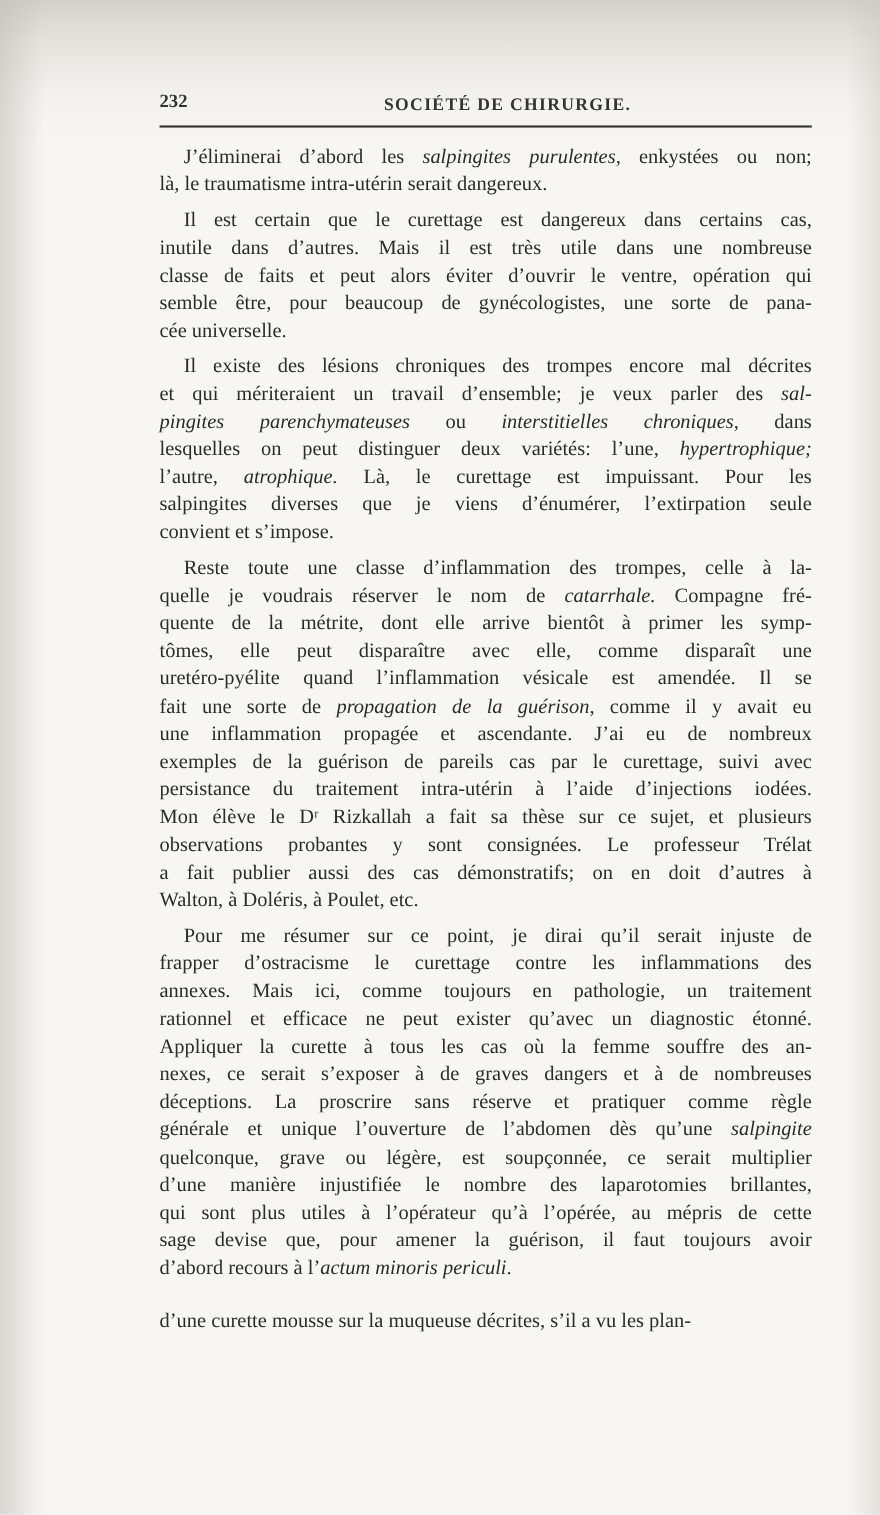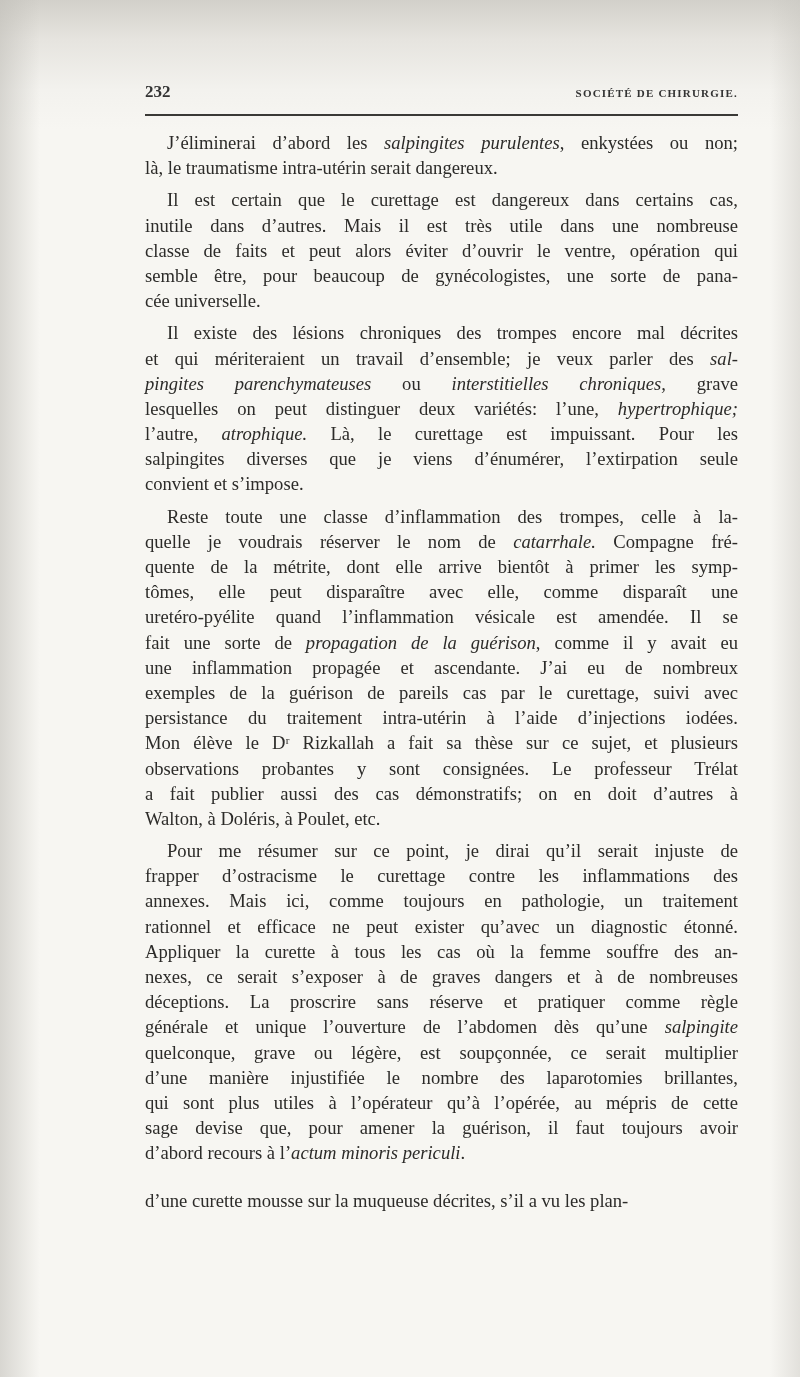--- a/index.html
+++ b/index.html
@@ -25,22 +25,22 @@
       background: linear-gradient(to left, rgba(200,198,192,0.45), rgba(247,246,242,0));
     }
     .header {
       position: absolute; left: 145px; top: 82px; width: 593px; height: 24px;
     }
     .page-number {
       position: absolute; left: 0; top: 0;
       font-size: 17px; font-weight: bold; color: #333; text-align: right;
     }
     .running-head {
-      position: absolute; left: 0; right: 0; top: 5px; text-align: right;
-      font-size: 11px; font-weight: bold; letter-spacing: 1.2px; color: #333;
+      position: absolute; left: 0; right: 0; top: 5px; text-align: center;
+      font-size: 16px; font-weight: bold; letter-spacing: 1.2px; color: #333;
       padding-left: 40px;
     }
     .rule {
       position: absolute; left: 145px; top: 114px; width: 593px; height: 2px;
       background: #3a3936;
     }
     .body-text {
       position: absolute; left: 145px; top: 130px; width: 593px;
       font-size: 18.6px; line-height: 25.2px;
     }
@@ -76,21 +76,21 @@
     <div class="para">
       <span class="line indent"><span>Il est certain que le curettage est dangereux dans certains cas,</span></span>
       <span class="line"><span>inutile dans d’autres. Mais il est très utile dans une nombreuse</span></span>
       <span class="line"><span>classe de faits et peut alors éviter d’ouvrir le ventre, opération qui</span></span>
       <span class="line"><span>semble être, pour beaucoup de gynécologistes, une sorte de pana-</span></span>
       <span class="line last"><span>cée universelle.</span></span>
     </div>
     <div class="para">
       <span class="line indent"><span>Il existe des lésions chroniques des trompes encore mal décrites</span></span>
       <span class="line"><span>et qui mériteraient un travail d’ensemble; je veux parler des </span><i>sal-</i></span>
-      <span class="line"><i>pingites parenchymateuses</i><span> ou </span><i>interstitielles chroniques,</i><span> grave</span></span>
+      <span class="line"><i>pingites parenchymateuses</i><span> ou </span><i>interstitielles chroniques,</i><span> dans</span></span>
       <span class="line"><span>lesquelles on peut distinguer deux variétés: l’une, </span><i>hypertrophique;</i></span>
       <span class="line"><span>l’autre, </span><i>atrophique.</i><span> Là, le curettage est impuissant. Pour les</span></span>
       <span class="line"><span>salpingites diverses que je viens d’énumérer, l’extirpation seule</span></span>
       <span class="line last"><span>convient et s’impose.</span></span>
     </div>
     <div class="para">
       <span class="line indent"><span>Reste toute une classe d’inflammation des trompes, celle à la-</span></span>
       <span class="line"><span>quelle je voudrais réserver le nom de </span><i>catarrhale.</i><span> Compagne fré-</span></span>
       <span class="line"><span>quente de la métrite, dont elle arrive bientôt à primer les symp-</span></span>
       <span class="line"><span>tômes, elle peut disparaître avec elle, comme disparaît une</span></span>

